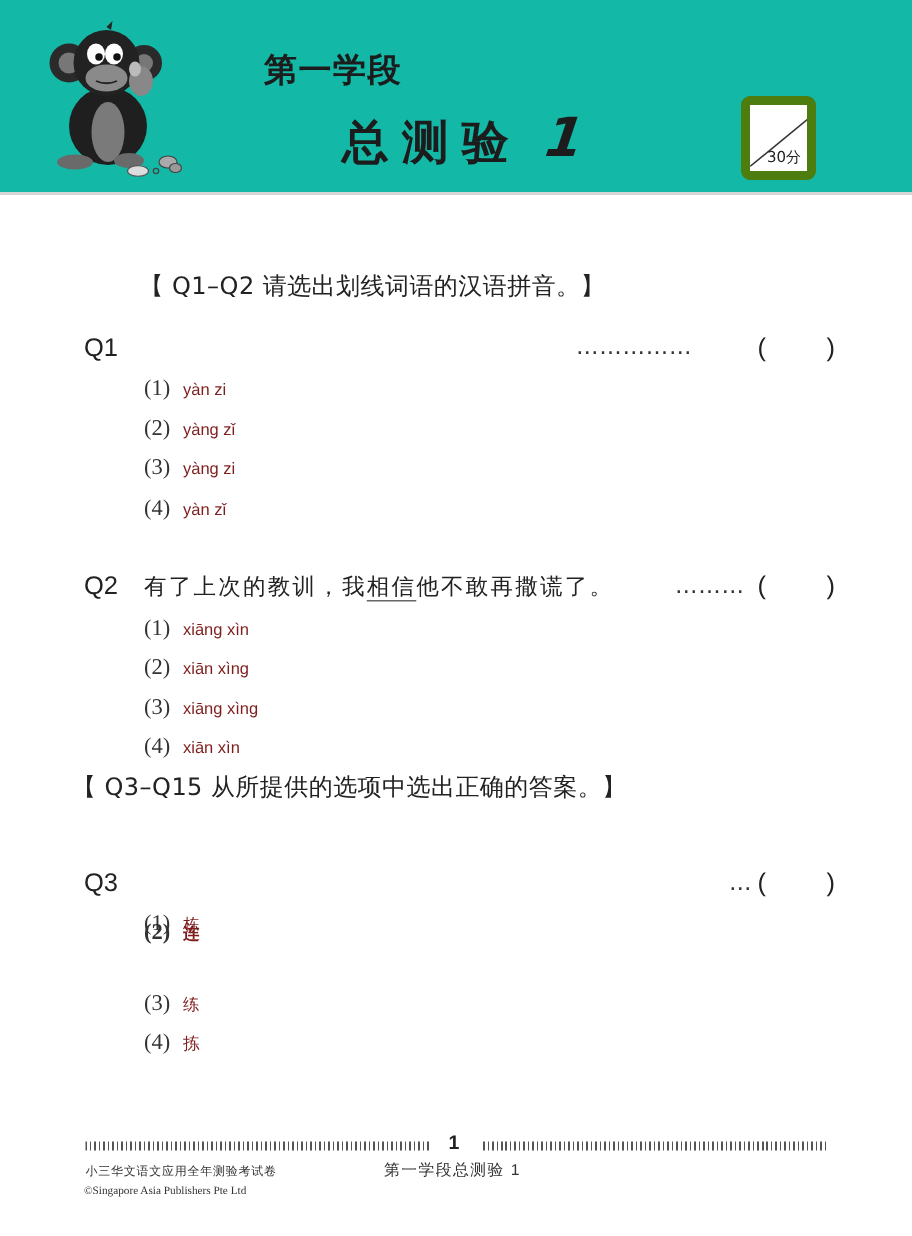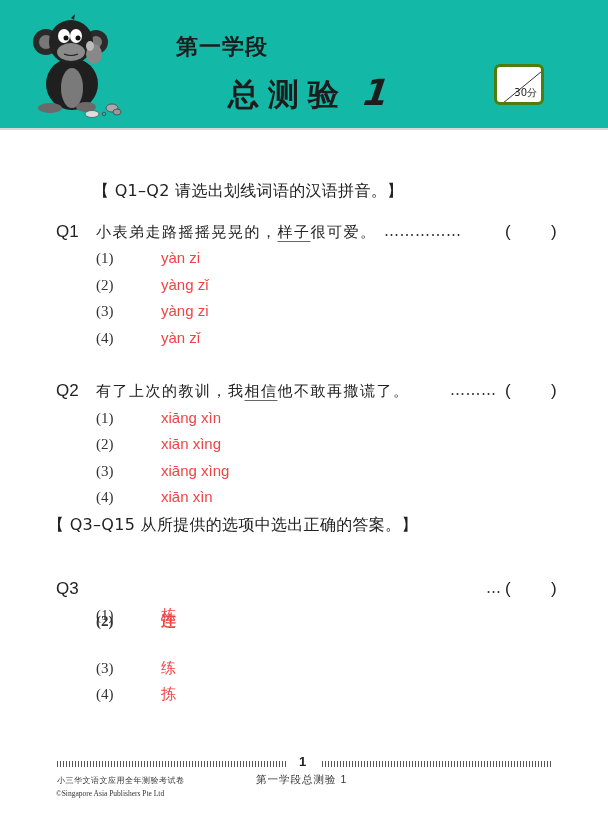--- a/index.html
+++ b/index.html
@@ -4,38 +4,38 @@
 <style>
   * { margin: 0; padding: 0; box-sizing: border-box; }
   html, body { width: 608px; height: 824px; background: #ffffff; overflow: hidden; }
   body { position: relative; font-family: "DejaVu Sans", sans-serif; color: #1a1a1a; }
 
   .header { position: absolute; left: 0; top: 0; width: 608px; height: 130px; background: #14b8a6; border-bottom: 2px solid #d6d6d6; }
   .mascot { position: absolute; left: 24px; top: 12px; width: 100px; height: 106px; }
   .stage-title { position: absolute; left: 176px; top: 32px; font-size: 22px; font-weight: bold; color: #1c1c1c; letter-spacing: 1px; }
   .test-title { position: absolute; left: 228px; top: 74px; font-size: 31px; font-weight: bold; color: #1c1c1c; letter-spacing: 9px; }
   .test-num { position: absolute; left: 364px; top: 72px; font-size: 36px; font-weight: bold; font-style: italic; color: #1c1c1c; transform: skewX(-8deg); }
-  .score-box { position: absolute; left: 494px; top: 64px; width: 50px; height: 41px; background: #fff; border: 3px solid #4d7c0f; border-radius: 6px; overflow: hidden; }
+  .score-box { position: absolute; left: 494px; top: 64px; width: 50px; height: 56px; background: #fff; border: 6px solid #4d7c0f; border-radius: 6px; overflow: hidden; }
   .score-box svg { position: absolute; left: 0; top: 0; }
   .score-label { position: absolute; right: 4px; bottom: 2px; font-size: 10px; color: #222; }
 
   .section-head { position: absolute; left: 48px; font-size: 16px; color: #222; letter-spacing: 0.3px; }
   .q-row { position: absolute; left: 56px; width: 510px; height: 22px; font-size: 15px; }
   .q-num { position: absolute; left: 0; top: 0; font-family: "Liberation Sans", sans-serif; font-size: 17px; color: #222; }
   .q-text { position: absolute; left: 40px; top: 1px; font-family: "DejaVu Serif", serif; font-size: 15px; color: #222; letter-spacing: 1.5px; white-space: nowrap; }
   .q-text u { text-decoration: underline; text-decoration-color: #666; text-underline-offset: 4px; }
   .blank { display: inline-block; width: 66px; border-bottom: 1px solid #222; height: 14px; margin: 0 2px; vertical-align: baseline; }
   .dots { position: absolute; top: 0; font-size: 15px; color: #333; letter-spacing: 0.5px; }
   .paren-l { position: absolute; top: 0; left: 449px; font-family: "Liberation Sans", sans-serif; font-size: 17px; color: #222; }
   .paren-r { position: absolute; top: 0; left: 495px; font-family: "Liberation Sans", sans-serif; font-size: 17px; color: #222; }
   .answer-slot { position: absolute; top: 0; left: 458px; width: 36px; height: 22px; }
 
   .opt { position: absolute; left: 96px; height: 20px; font-size: 15px; white-space: nowrap; }
   .opt-num { font-family: "Liberation Serif", serif; font-size: 15px; color: #333; display: inline-block; width: 26px; }
-  .opt-text { font-family: "Liberation Sans", sans-serif; font-size: 15px; color: #ef4444; margin-left: 39px; }
+  .opt-text { font-family: "Liberation Sans", sans-serif; font-size: 11px; color: #7f1d1d; }
   .opt-text.cn { font-family: "DejaVu Serif", serif; }
 
   .footer-rule { position: absolute; top: 761px; height: 6px; background: repeating-linear-gradient(90deg, #555 0 1px, transparent 1px 3px); }
   .page-num { position: absolute; left: 299px; top: 754px; font-family: "Liberation Sans", sans-serif; font-weight: bold; font-size: 13px; color: #222; }
   .foot-book { position: absolute; left: 57px; top: 775px; font-family: "DejaVu Serif", serif; font-size: 8px; color: #333; letter-spacing: 0.5px; }
   .foot-copy { position: absolute; left: 56px; top: 789px; font-family: "Liberation Serif", serif; font-size: 7.5px; color: #333; }
   .foot-center { position: absolute; left: 256px; top: 773px; font-family: Liberation Sans, sans-serif; font-size: 10.5px; color: #333; letter-spacing: 1px; }
 </style>
 </head>
 <body>
@@ -83,21 +83,20 @@
       <line x1="0" y1="41" x2="50" y2="0" stroke="#333" stroke-width="1"></line>
     </svg>
     <span class="score-label">30分</span>
   </div>
 </div>
 
 <div class="section-head" style="top:181px;margin-left:45px;">【 Q1–Q2 请选出划线词语的汉语拼音。】</div>
 
 <div class="q-row" style="top:222px;">
   <span class="q-num">Q1</span>
-  <span class="q-text"><span>小表弟走路摇摇晃晃的，</span><u>样子</u><span>很可爱。</span></span>
   <span class="dots" style="left:328px;">……………</span>
   <span class="paren-l">(</span>
   <span class="answer-slot"></span>
   <span class="paren-r">)</span>
 </div>
 <div class="opt" style="top:249px;"><span class="opt-num">(1)</span><span class="opt-text">yàn zi</span></div>
 <div class="opt" style="top:276px;"><span class="opt-num">(2)</span><span class="opt-text">yàng zǐ</span></div>
 <div class="opt" style="top:302px;"><span class="opt-num">(3)</span><span class="opt-text">yàng zi</span></div>
 <div class="opt" style="top:329px;"><span class="opt-num">(4)</span><span class="opt-text">yàn zǐ</span></div>
 

